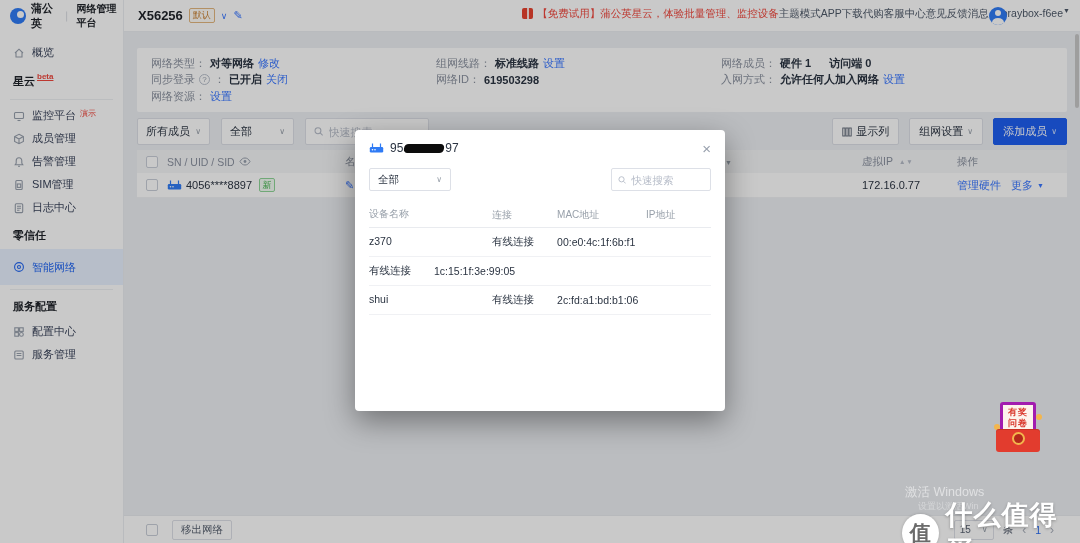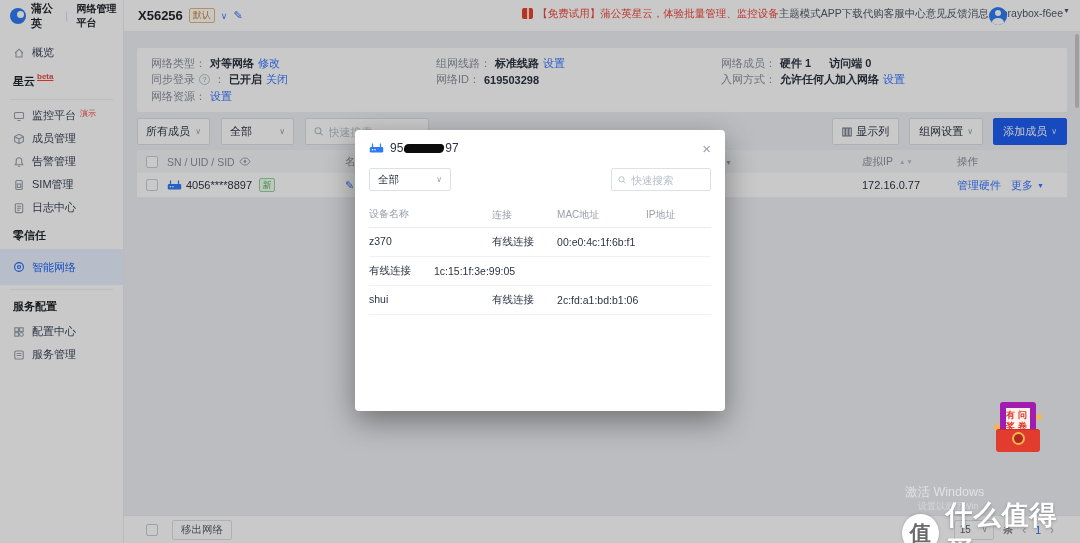--- a/index.html
+++ b/index.html
@@ -103,21 +103,21 @@
   .m-thr{display:flex;color:#98a0aa;font-size:10px;padding:5px 0;border-bottom:1px solid #e9ebef}
   .m-tr{display:flex;align-items:center;border-bottom:1px solid #f0f1f4;padding:7px 0;color:#2b3442}
   .m-c1{width:36%;padding-right:6px;word-break:break-all;line-height:1.25}
   .m-c2{width:19%}
   .m-c3{width:26%}
   .m-c4{width:19%}
   .ip-mask{width:56px;height:7px;background:#0c0c0c;border-radius:3px;transform:skewX(-14deg)}
 
   
   .envelope{position:absolute;left:994px;top:402px;width:48px;height:50px;z-index:15;cursor:pointer}
-  .env-top{position:absolute;left:6px;top:0;width:36px;height:36px;background:#fdf3ec;border:6px solid #a21caf;border-radius:3px;display:flex;flex-direction:row;align-items:center;padding-top:2px;line-height:11px}
+  .env-top{position:absolute;left:6px;top:0;width:36px;height:36px;background:#fdf3ec;border:3px solid #a21caf;border-radius:3px;display:flex;flex-direction:column;align-items:center;padding-top:2px;line-height:11px}
   .env-txt{color:#d9362a;font-size:9px;font-weight:bold;letter-spacing:1px}
   .env-bottom{position:absolute;left:2px;bottom:0;width:44px;height:22px;background:#e23c2e;border-radius:3px}
   .env-flapline{position:absolute;left:2px;bottom:18px;width:44px;height:5px;background:#c93022;border-radius:3px 3px 0 0}
   .env-coin{position:absolute;left:17.5px;bottom:7px;width:13px;height:13px;border-radius:50%;background:#b3281c;border:2px solid #f3b64d}
   .env-dot1,.env-dot2{position:absolute;width:6px;height:6px;border-radius:50%;background:#f3b64d}
   .env-dot1{left:0;top:22px}.env-dot2{right:0;top:12px}
 
   .win-wm{position:absolute;left:905px;top:484px;z-index:30;color:rgba(255,255,255,.55);font-size:12.5px}
   .win-wm-sub{position:absolute;left:918px;top:500px;z-index:30;color:rgba(255,255,255,.38);font-size:9px}
   .smzdm{position:absolute;left:902px;top:497px;z-index:31;display:flex;align-items:center;gap:7px}

